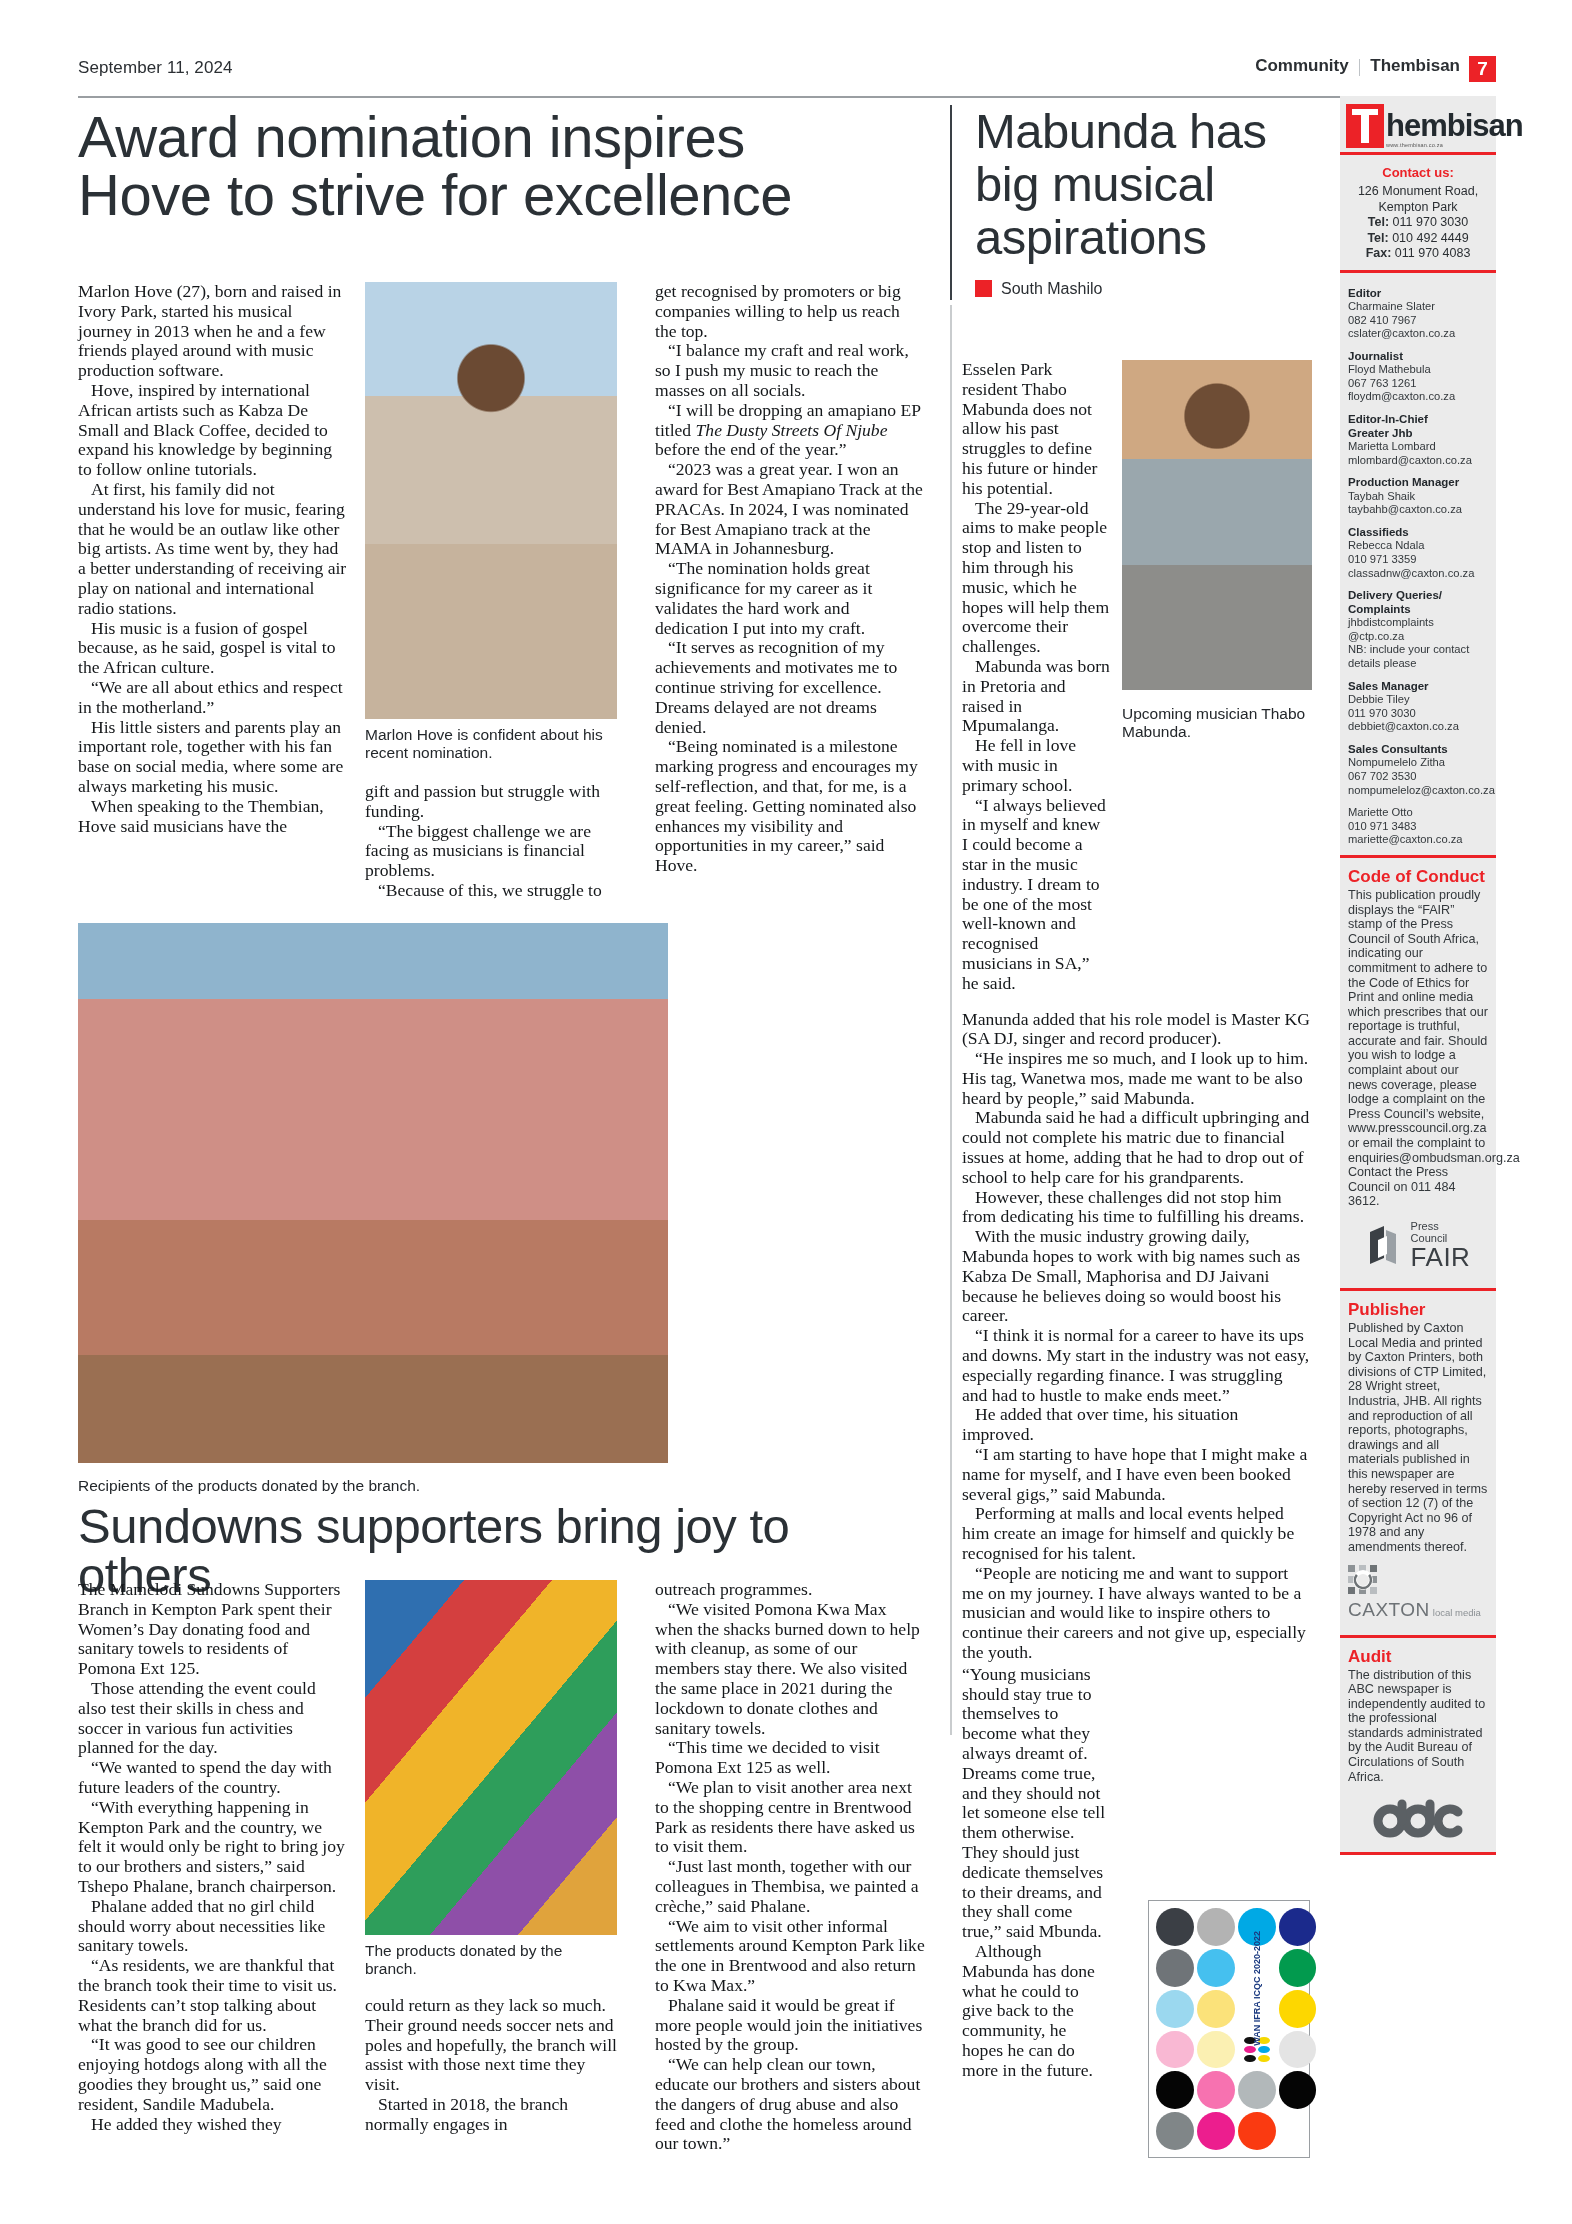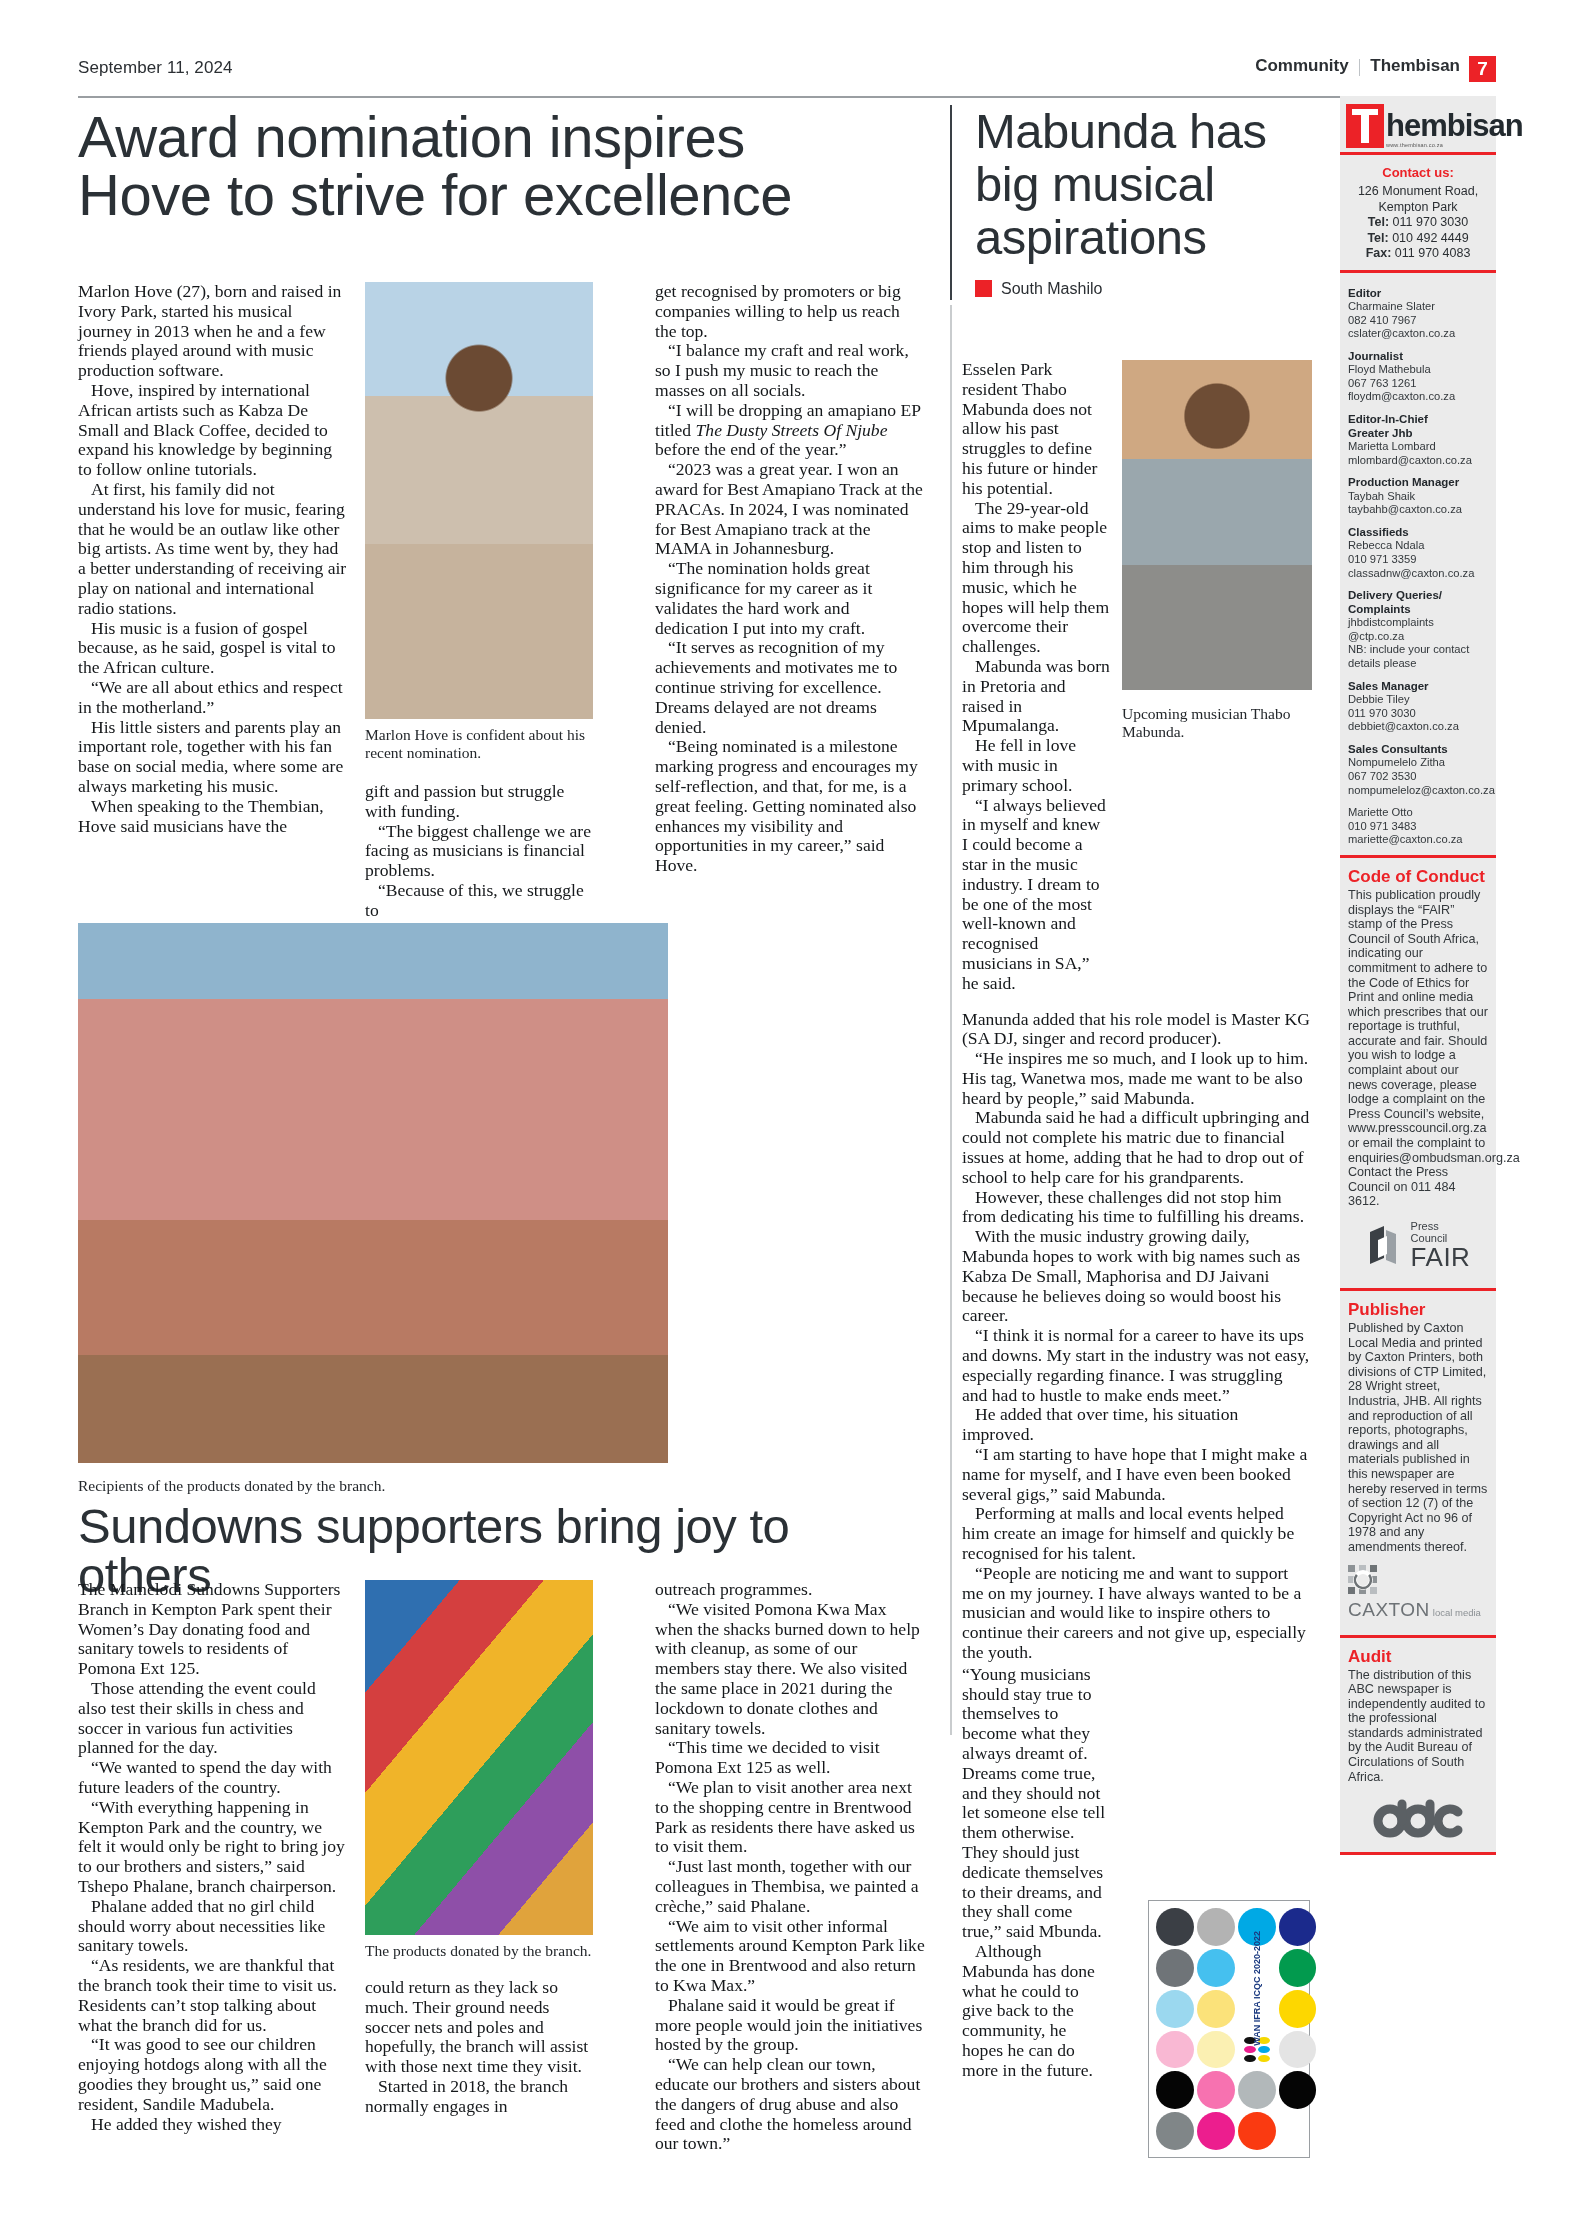--- a/index.html
+++ b/index.html
@@ -17,21 +17,21 @@
   .top-right{position:absolute;right:0;top:-2px;display:flex;gap:9px;}
   .top-right .sec{font-family:"Liberation Sans",sans-serif;font-weight:bold;font-size:17px;color:#2b2f33;}
   .top-right .bar{color:#b9bdc1;font-size:18px;font-weight:normal;}
   .pagenum{background:#ec2227;color:#fff;font-family:"Liberation Sans",sans-serif;
     font-weight:bold;font-size:19px;width:27px;height:26px;display:flex;
     align-items:center;justify-content:center;}
   .rule-top{position:absolute;left:78px;top:96px;width:1418px;height:2px;background:#9a9ea2;}
 
   
   .colA{position:absolute;left:78px;width:270px;}
-  .colB{position:absolute;left:365px;width:228px;}
+  .colB{position:absolute;left:365px;width:252px;}
   .colC{position:absolute;left:655px;width:270px;}
   .colD{position:absolute;left:962px;width:350px;}
 
   
   h1.head{
     font-family:"Liberation Sans",sans-serif;
     font-weight:normal;font-size:58px;line-height:1.0;
     color:#2b3136;margin:0;letter-spacing:-0.5px;
   }
   .head-main{position:absolute;left:78px;top:108px;width:850px;}
@@ -48,21 +48,21 @@
   
   .body p{
     margin:0;font-size:17.6px;line-height:19.8px;
     text-align:left;color:#15181b;
   }
   .body p+p{text-indent:13px;}
   .body .it{font-style:italic;}
 
   
   .photo{position:relative;overflow:hidden;background:#d9d9d9;}
-  .cap{font-family:Liberation Serif, serif;font-size:15.5px;line-height:18px;
+  .cap{font-family:Liberation Sans, sans-serif;font-size:15.5px;line-height:18px;
     color:#23272b;margin-top:7px;}
 
   
   .sidebar{position:absolute;left:1340px;top:96px;width:156px;background:#ebebeb;
     padding:0;box-sizing:border-box;}
   .sb-logo{background:#ebebeb;padding:8px 6px 4px 6px;display:flex;align-items:flex-end;gap:2px;}
   .tmark{width:38px;height:44px;background:#ec2227;position:relative;flex:none;}
   .tmark:before{content:"";position:absolute;left:6px;top:5px;width:26px;height:6px;background:#fff;}
   .tmark:after{content:"";position:absolute;left:15px;top:5px;width:8px;height:34px;background:#fff;}
   .tword{font-family:"Liberation Sans",sans-serif;font-weight:bold;font-size:31px;

